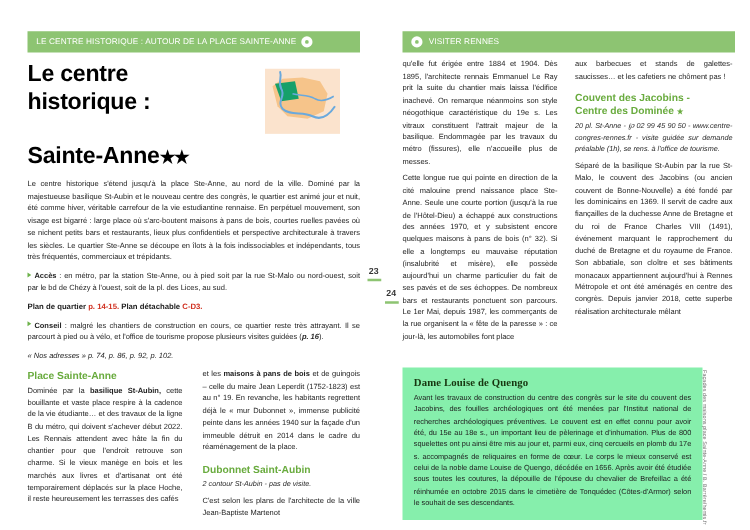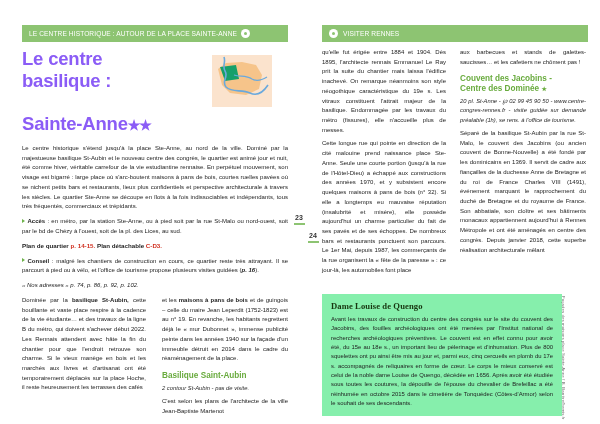--- a/index.html
+++ b/index.html
@@ -33,21 +33,21 @@
     content:"";position:absolute;left:3px;top:3px;width:3px;height:3px;
     border-radius:50%;background:#8dc472;
   }
   .head-left .eye{margin-left:4px;}
   .head-right .eye{margin-right:5px;}
 
   
   .title{
     position:absolute;left:22px;top:48px;width:180px;
     font-size:18.5px;line-height:1.18;font-weight:bold;
-    color:#8b5cf6;letter-spacing:-.2px;
+    color:#000000;letter-spacing:-.2px;
   }
   .title .stars{font-size:14px;letter-spacing:-1px;}
 
   .locmap{
     position:absolute;left:212px;top:55px;width:60px;height:52px;
     background:#fbe3cd;overflow:hidden;
   }
   .locmap svg{display:block;}
 
   
@@ -123,21 +123,21 @@
     <span class="head-txt">LE CENTRE HISTORIQUE : AUTOUR DE LA PLACE SAINTE-ANNE</span>
     <span class="eye"></span>
   </div>
   <div class="head-right">
     <span class="eye"></span>
     <span class="head-txt">VISITER RENNES</span>
   </div>
 
   <div class="title">
     <span>Le centre</span><br>
-    <span>basilique :</span><br>
+    <span>historique :</span><br>
     <br>
     <span>Sainte-Anne</span><span class="stars">★★</span>
   </div>
 
   <div class="locmap">
     <svg width="60" height="52" viewBox="0 0 60 52">
       <rect x="0" y="0" width="60" height="52" fill="#fbe3cd"></rect>
       <path d="M6,14 L14,8 L30,7 L44,10 L50,20 L47,34 L34,40 L18,38 L10,30 Z" fill="#f6c48a"></path>
       <path d="M8,12 L24,10 L27,24 L13,26 Z" fill="#16a06a"></path>
       <path d="M12,2 C14,8 10,10 13,16 C17,22 9,26 14,32 C20,38 30,34 38,38 C46,42 52,36 56,30" stroke="#6aa9dd" stroke-width="1.6" fill="none"></path>
@@ -165,26 +165,27 @@
   <div class="folio-left">
     <div class="folio-num">23</div>
     <div class="folio-rule"></div>
   </div>
   <div class="folio-right">
     <div class="folio-num">24</div>
     <div class="folio-rule"></div>
   </div>
 
   <div class="col c1">
+    <h3 class="sec">Place Sainte-Anne</h3>
     <p><span>Dominée par la </span><span class="b">basilique St-Aubin,</span><span> cette bouillante et vaste place respire à la cadence de la vie étudiante… et des travaux de la ligne B du métro, qui doivent s'achever début 2022. Les Rennais attendent avec hâte la fin du chantier pour que l'endroit retrouve son charme. Si le vieux manège en bois et les marchés aux livres et d'artisanat ont été temporairement déplacés sur la place Hoche, il reste heureusement les terrasses des cafés</span></p>
   </div>
 
   <div class="col c2">
     <p><span>et les </span><span class="b">maisons à pans de bois</span><span> et de guingois – celle du maire Jean Leperdit (1752-1823) est au n° 19. En revanche, les habitants regrettent déjà le « mur Dubonnet », immense publicité peinte dans les années 1940 sur la façade d'un immeuble détruit en 2014 dans le cadre du réaménagement de la place.</span></p>
-    <h3 class="sec sp">Basilique Saint-Aubin</h3>
+    <h3 class="sec sp">Dubonnet Saint-Aubin</h3>
     <p class="addr">2 contour St-Aubin - pas de visite.</p>
     <p>C'est selon les plans de l'architecte de la ville Jean-Baptiste Martenot</p>
   </div>
 
   <div class="col c3">
     <p>qu'elle fut érigée entre 1884 et 1904. Dès 1895, l'architecte rennais Emmanuel Le Ray prit la suite du chantier mais laissa l'édifice inachevé. On remarque néanmoins son style néogothique caractéristique du 19e s. Les vitraux constituent l'attrait majeur de la basilique. Endommagée par les travaux du métro (fissures), elle n'accueille plus de messes.</p>
     <p>Cette longue rue qui pointe en direction de la cité malouine prend naissance place Ste-Anne. Seule une courte portion (jusqu'à la rue de l'Hôtel-Dieu) a échappé aux constructions des années 1970, et y subsistent encore quelques maisons à pans de bois (n° 32). Si elle a longtemps eu mauvaise réputation (insalubrité et misère), elle possède aujourd'hui un charme particulier du fait de ses pavés et de ses échoppes. De nombreux bars et restaurants ponctuent son parcours. Le 1er Mai, depuis 1987, les commerçants de la rue organisent la « fête de la paresse » : ce jour-là, les automobiles font place</p>
   </div>
 
   <div class="col c4">

